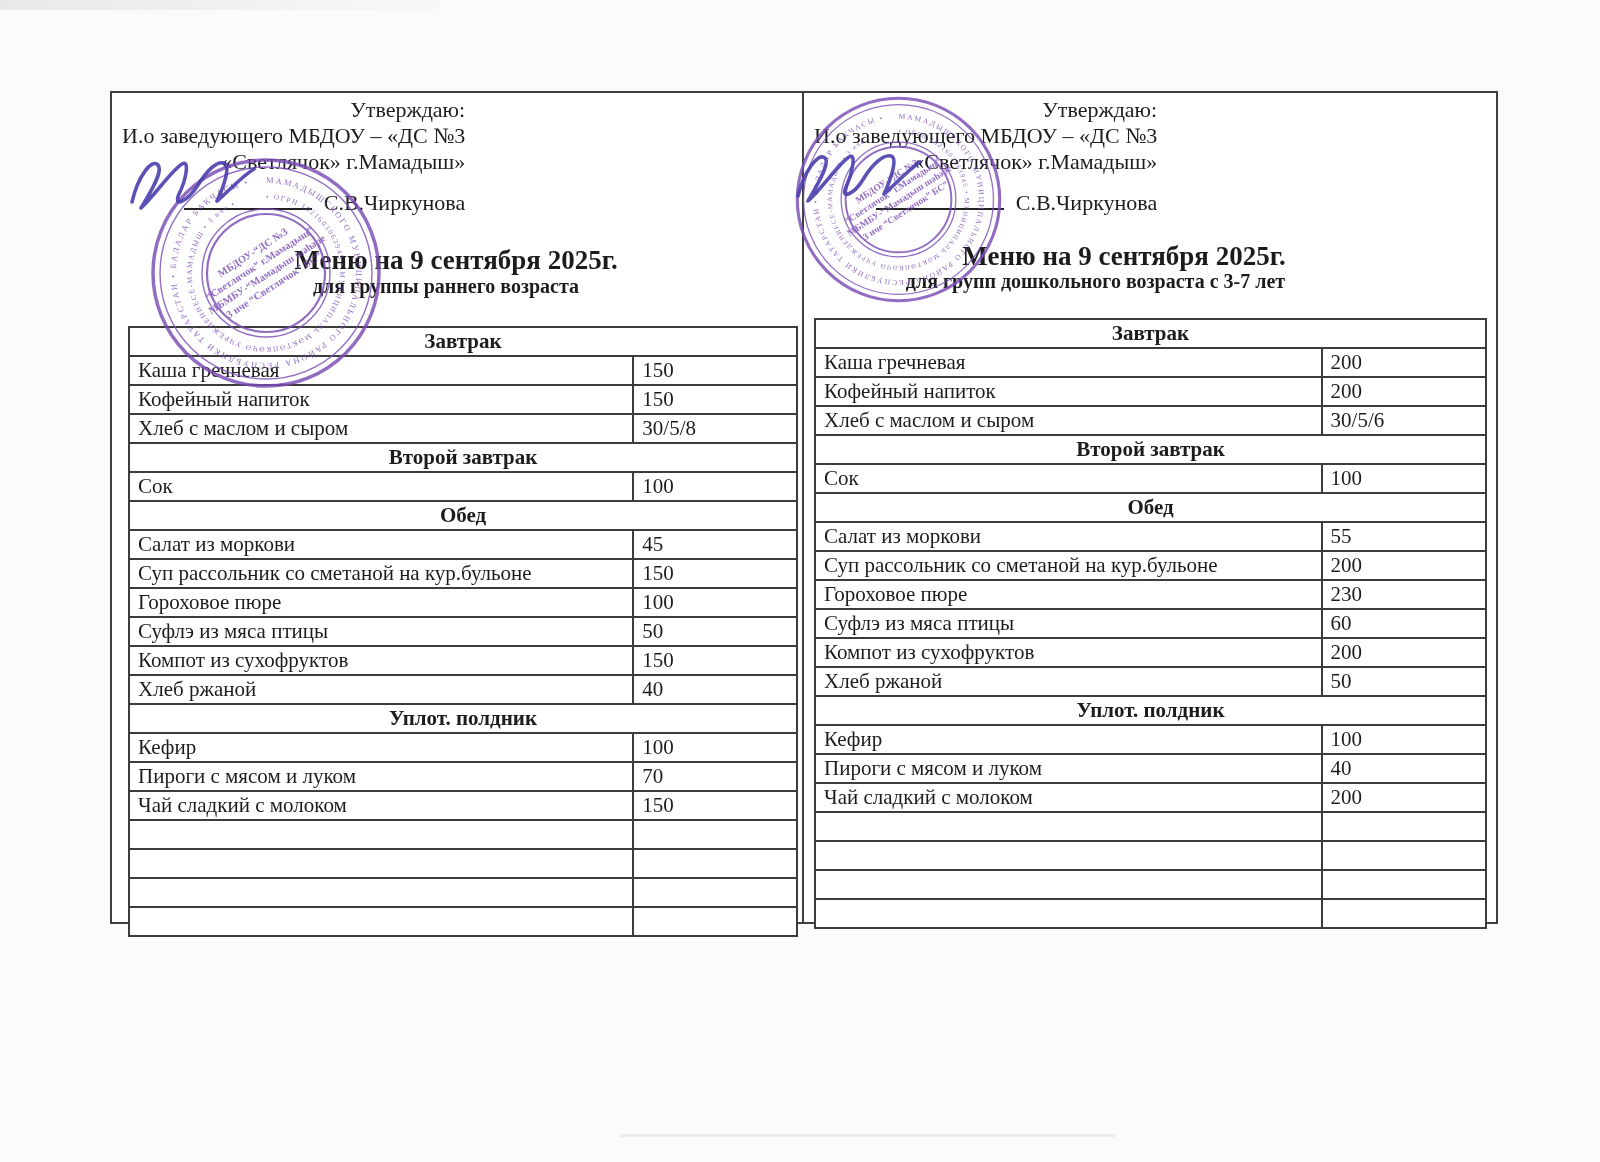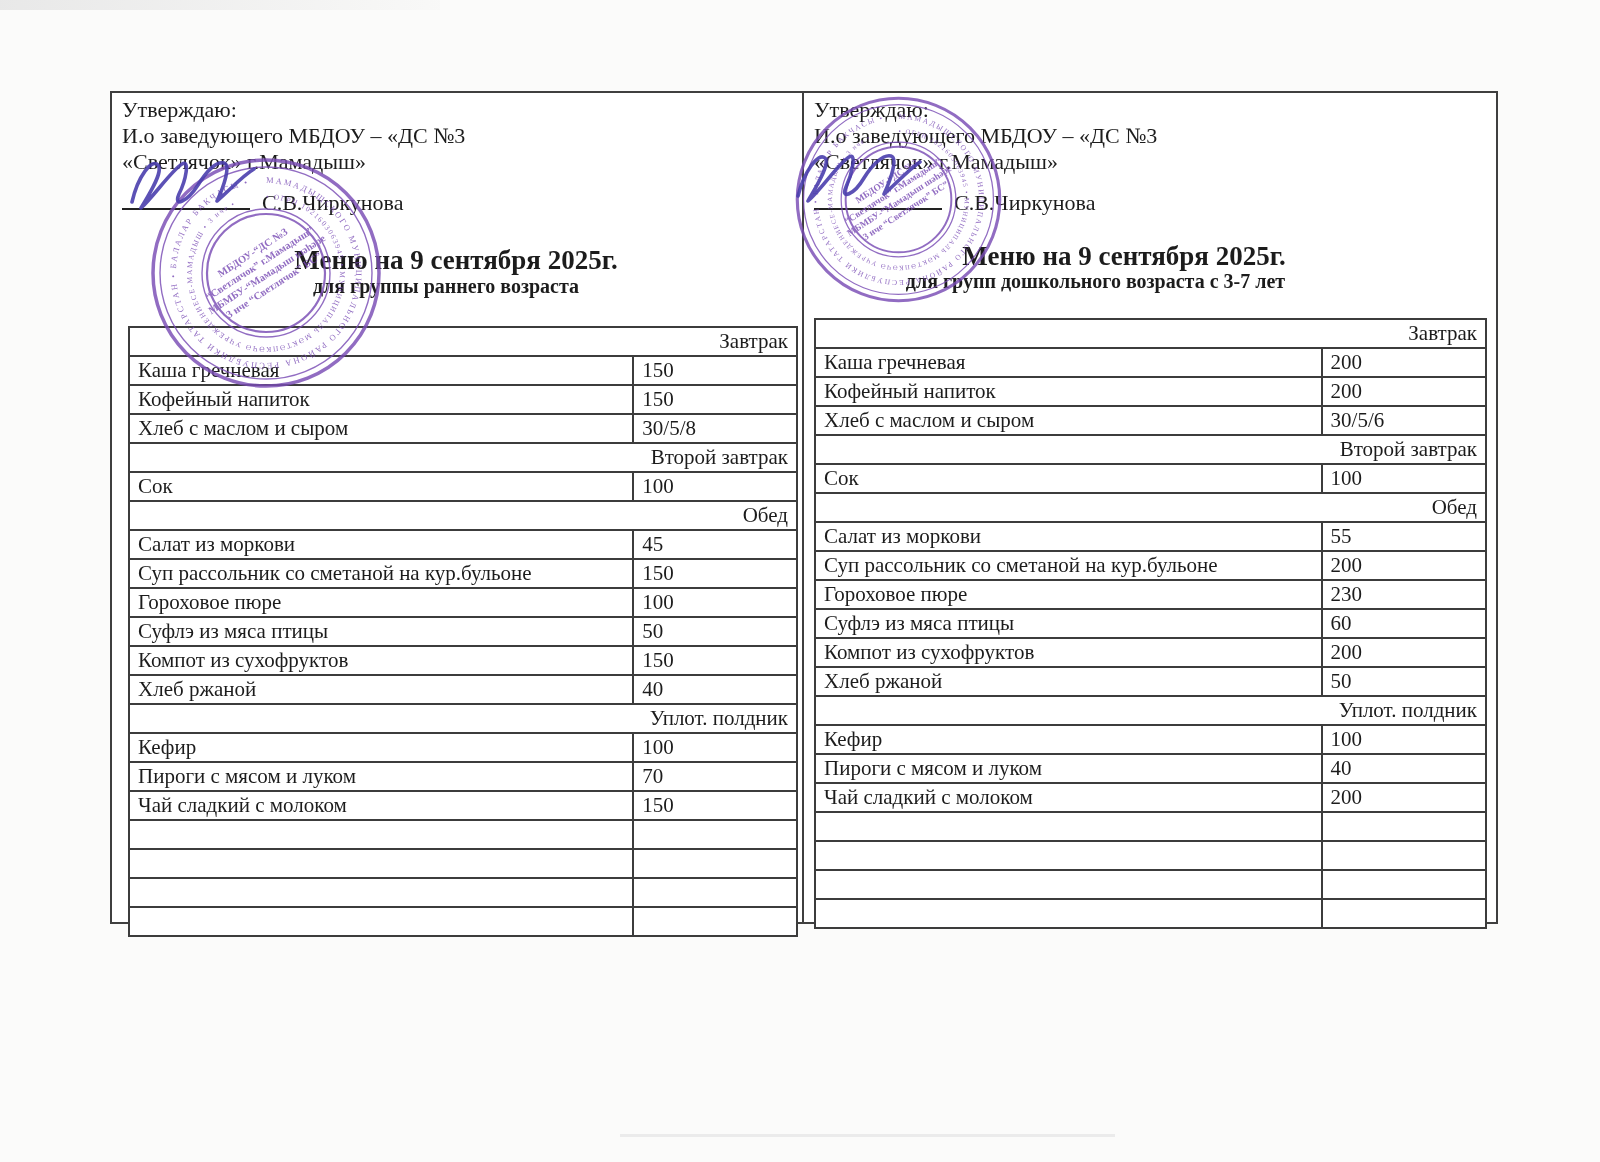--- a/index.html
+++ b/index.html
@@ -16,42 +16,42 @@
   .streak{position:absolute;left:620px;top:1134px;width:495px;height:3px;background:#ebebeb;}
 
   .sheet{
     position:absolute;left:110px;top:91px;width:1384px;height:829px;
     border:2px solid #3f3f3f;background:#fff;display:flex;
   }
   .panel{position:relative;height:100%;}
   .panel-left{width:690px;border-right:2px solid #3f3f3f;}
   .panel-right{flex:1;}
 
-  .approval{position:absolute;left:10px;top:4px;font-size:22px;line-height:26px;white-space:nowrap;}
+  .approval{position:absolute;left:10px;top:4px;font-size:22px;line-height:26px;white-space:nowrap;text-align:right;}
   .sig-row{margin-top:15px;}
   .sig-line{display:inline-block;width:128px;height:18px;border-bottom:2px solid #222;margin-right:12px;}
 
   .title,.subtitle{position:absolute;width:100%;text-align:center;font-weight:bold;box-sizing:border-box;}
   .title{font-size:27px;padding-left:20px;}
   .subtitle{font-size:20px;text-align:center;}
   .panel-left  .title{top:152px;padding-right:22px;}
   .panel-left  .subtitle{top:182px;padding-right:22px;}
   .panel-right .title{top:148px;padding-right:72px;}
   .panel-right .subtitle{top:177px;padding-right:109px;}
 
   table.menu{position:absolute;border-collapse:collapse;table-layout:fixed;font-size:21px;background:#fff;}
   .panel-left  table.menu{left:16px;top:233px;width:670px;}
   .panel-right table.menu{left:10px;top:225px;width:673px;}
   table.menu col.c-name{width:75.5%;}
   table.menu col.c-val{width:24.5%;}
   table.menu td{
     border:2px solid #3c3c3c;height:27px;line-height:25px;
     padding:0 8px;overflow:hidden;white-space:nowrap;vertical-align:middle;
   }
-  td.section{text-align:right;font-weight:normal;}
+  td.section{text-align:center;font-weight:bold;}
 
   .stamp{position:absolute;color:#7a4db5;opacity:.82;}
   .stamp-left{left:146px;top:153px;width:240px;height:240px;}
   .stamp-right{left:791px;top:92px;width:215px;height:215px;}
   .stamp .ring{fill:currentColor;letter-spacing:2px;}
   .stamp .ring2{fill:currentColor;letter-spacing:1.5px;}
   .stamp .center-lines text{fill:currentColor;font-size:10.5px;font-weight:bold;}
 
   .signature{position:absolute;stroke:#4b3fae;opacity:.9;}
   .sig-svg-left{left:124px;top:154px;width:152px;height:66px;}

